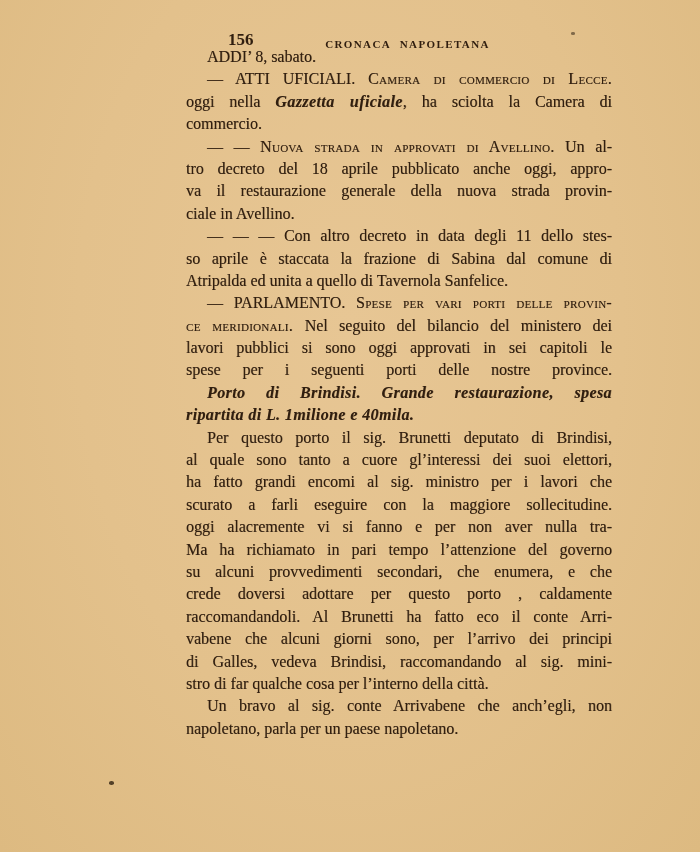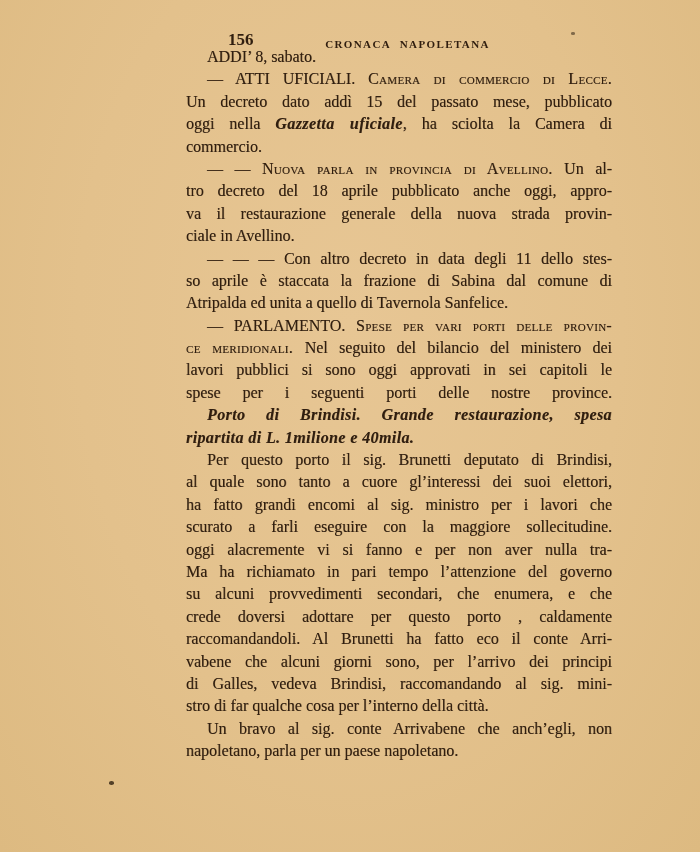--- a/index.html
+++ b/index.html
@@ -45,24 +45,23 @@
 <body style="color: rgb(48, 30, 15); background: rgb(227, 193, 140);">
 
 <div class="paper">
   <div class="page-header">
     <span class="page-number">156</span>
     <span class="header-title">CRONACA NAPOLETANA</span>
   </div>
   <div class="text-block">
       <div class="line indent"><span class="seg-n">ADDI’ 8, sabato.</span></div>
       <div class="line just indent"><span class="seg-n">— ATTI UFICIALI. </span><span class="seg-sc">Camera di commercio di Lecce.</span></div>
-      <div class="line just"><span class="seg-n">Un decreto dato addì 15 del passato mese, pubblicato</span></div>
       <div class="line just"><span class="seg-n">oggi nella </span><span class="seg-i">Gazzetta uficiale</span><span class="seg-n">, ha sciolta la Camera di</span></div>
       <div class="line"><span class="seg-n">commercio.</span></div>
-      <div class="line just indent"><span class="seg-n">— — </span><span class="seg-sc">Nuova parla in provincia di Avellino.</span><span class="seg-n"> Un al-</span></div>
+      <div class="line just indent"><span class="seg-n">— — </span><span class="seg-sc">Nuova strada in approvati di Avellino.</span><span class="seg-n"> Un al-</span></div>
       <div class="line just"><span class="seg-n">tro decreto del 18 aprile pubblicato anche oggi, appro-</span></div>
       <div class="line just"><span class="seg-n">va il restaurazione generale della nuova strada provin-</span></div>
       <div class="line"><span class="seg-n">ciale in Avellino.</span></div>
       <div class="line just indent"><span class="seg-n">— — — Con altro decreto in data degli 11 dello stes-</span></div>
       <div class="line just"><span class="seg-n">so aprile è staccata la frazione di Sabina dal comune di</span></div>
       <div class="line"><span class="seg-n">Atripalda ed unita a quello di Tavernola Sanfelice.</span></div>
       <div class="line just indent"><span class="seg-n">— PARLAMENTO. </span><span class="seg-sc">Spese per vari porti delle provin-</span></div>
       <div class="line just"><span class="seg-sc">ce meridionali. </span><span class="seg-n">Nel seguito del bilancio del ministero dei</span></div>
       <div class="line just"><span class="seg-n">lavori pubblici si sono oggi approvati in sei capitoli le</span></div>
       <div class="line just"><span class="seg-n">spese per i seguenti porti delle nostre province.</span></div>

